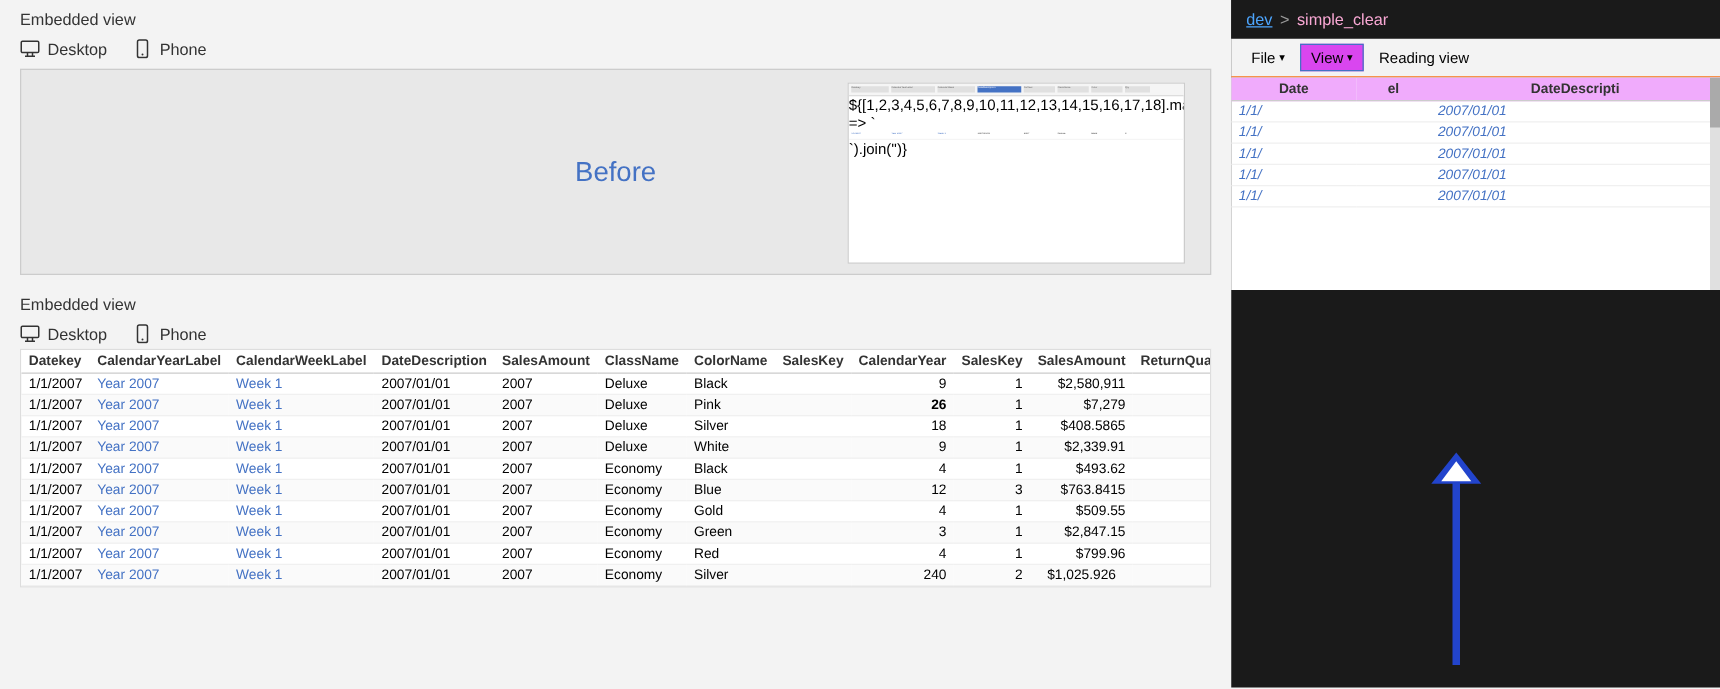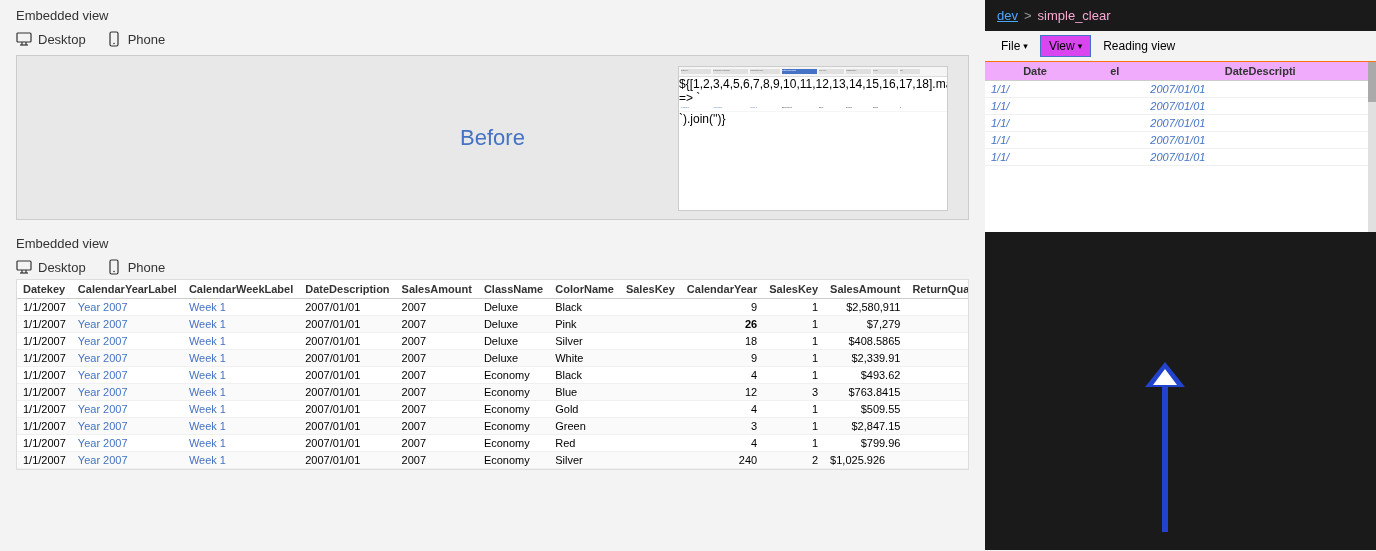--- a/index.html
+++ b/index.html
@@ -286,21 +286,21 @@
                 <td>1/1/2007</td>
                 <td class="text-blue">Year 2007</td>
                 <td class="text-blue">Week 1</td>
                 <td>2007/01/01</td>
                 <td>2007</td>
                 <td>Economy</td>
                 <td>Silver</td>
                 <td></td>
                 <td style="text-align: right;">240</td>
                 <td style="text-align: right;">2</td>
-                <td style="text-align: left;">$1,025.926</td>
+                <td style="text-align: center;">$1,025.926</td>
                 <td style="text-align: right;">1</td>
               </tr>
             </tbody>
         </table>
       </div>
     </div>
   </div>
 
   <div class="right-panel" style="position:relative;">
 

